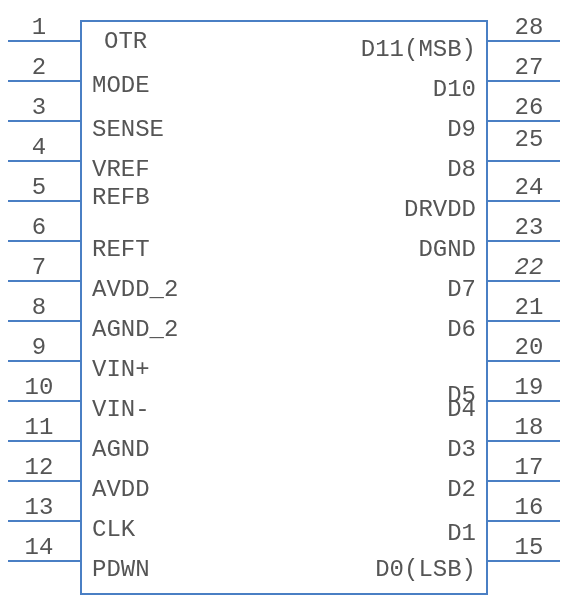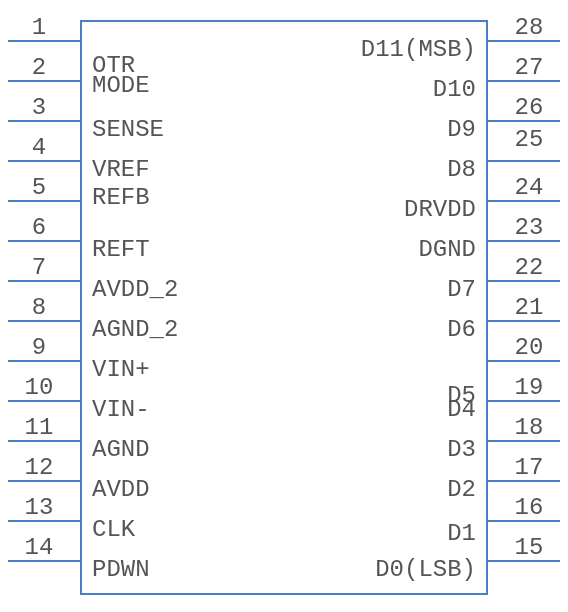--- a/index.html
+++ b/index.html
@@ -44,21 +44,21 @@
   .left-label { left: 92px; text-align: left; }
   .right-label { right: 92px; text-align: right; }
 </style>
 </head>
 <body>
 
 <div class="chip-body"></div>
 <div id="pins">
     <div class="pin-lead" style="top: 40px; left: 8px;"></div>
     <div class="pin-num left-num" style="top: 14px;">1</div>
-    <div class="pin-label left-label" style="top: 52px;">OTR</div>
+    <div class="pin-label left-label" style="top: 28px; margin-left: 12px;">OTR</div>
     <div class="pin-lead" style="top: 80px; left: 8px;"></div>
     <div class="pin-num left-num" style="top: 54px;">2</div>
     <div class="pin-label left-label" style="top: 72px;">MODE</div>
     <div class="pin-lead" style="top: 120px; left: 8px;"></div>
     <div class="pin-num left-num" style="top: 94px;">3</div>
     <div class="pin-label left-label" style="top: 116px;">SENSE</div>
     <div class="pin-lead" style="top: 160px; left: 8px;"></div>
     <div class="pin-num left-num" style="top: 134px;">4</div>
     <div class="pin-label left-label" style="top: 156px;">VREF</div>
     <div class="pin-lead" style="top: 200px; left: 8px;"></div>
@@ -103,21 +103,21 @@
     <div class="pin-lead" style="top: 160px; left: 488px;"></div>
     <div class="pin-num right-num" style="top: 126px;">25</div>
     <div class="pin-label right-label" style="top: 156px;">D8</div>
     <div class="pin-lead" style="top: 200px; left: 488px;"></div>
     <div class="pin-num right-num" style="top: 174px;">24</div>
     <div class="pin-label right-label" style="top: 196px;">DRVDD</div>
     <div class="pin-lead" style="top: 240px; left: 488px;"></div>
     <div class="pin-num right-num" style="top: 214px;">23</div>
     <div class="pin-label right-label" style="top: 236px; margin-left: 12px;">DGND</div>
     <div class="pin-lead" style="top: 280px; left: 488px;"></div>
-    <div class="pin-num right-num" style="top: 254px;">22</div>
+    <div class="pin-num right-num" style="top: 254px; font-style: italic;">22</div>
     <div class="pin-label right-label" style="top: 276px;">D7</div>
     <div class="pin-lead" style="top: 320px; left: 488px;"></div>
     <div class="pin-num right-num" style="top: 294px;">21</div>
     <div class="pin-label right-label" style="top: 316px;">D6</div>
     <div class="pin-lead" style="top: 360px; left: 488px;"></div>
     <div class="pin-num right-num" style="top: 334px;">20</div>
     <div class="pin-label right-label" style="top: 356px; margin-top: 26px;">D5</div>
     <div class="pin-lead" style="top: 400px; left: 488px;"></div>
     <div class="pin-num right-num" style="top: 374px;">19</div>
     <div class="pin-label right-label" style="top: 396px; margin-left: 40px;">D4</div>

